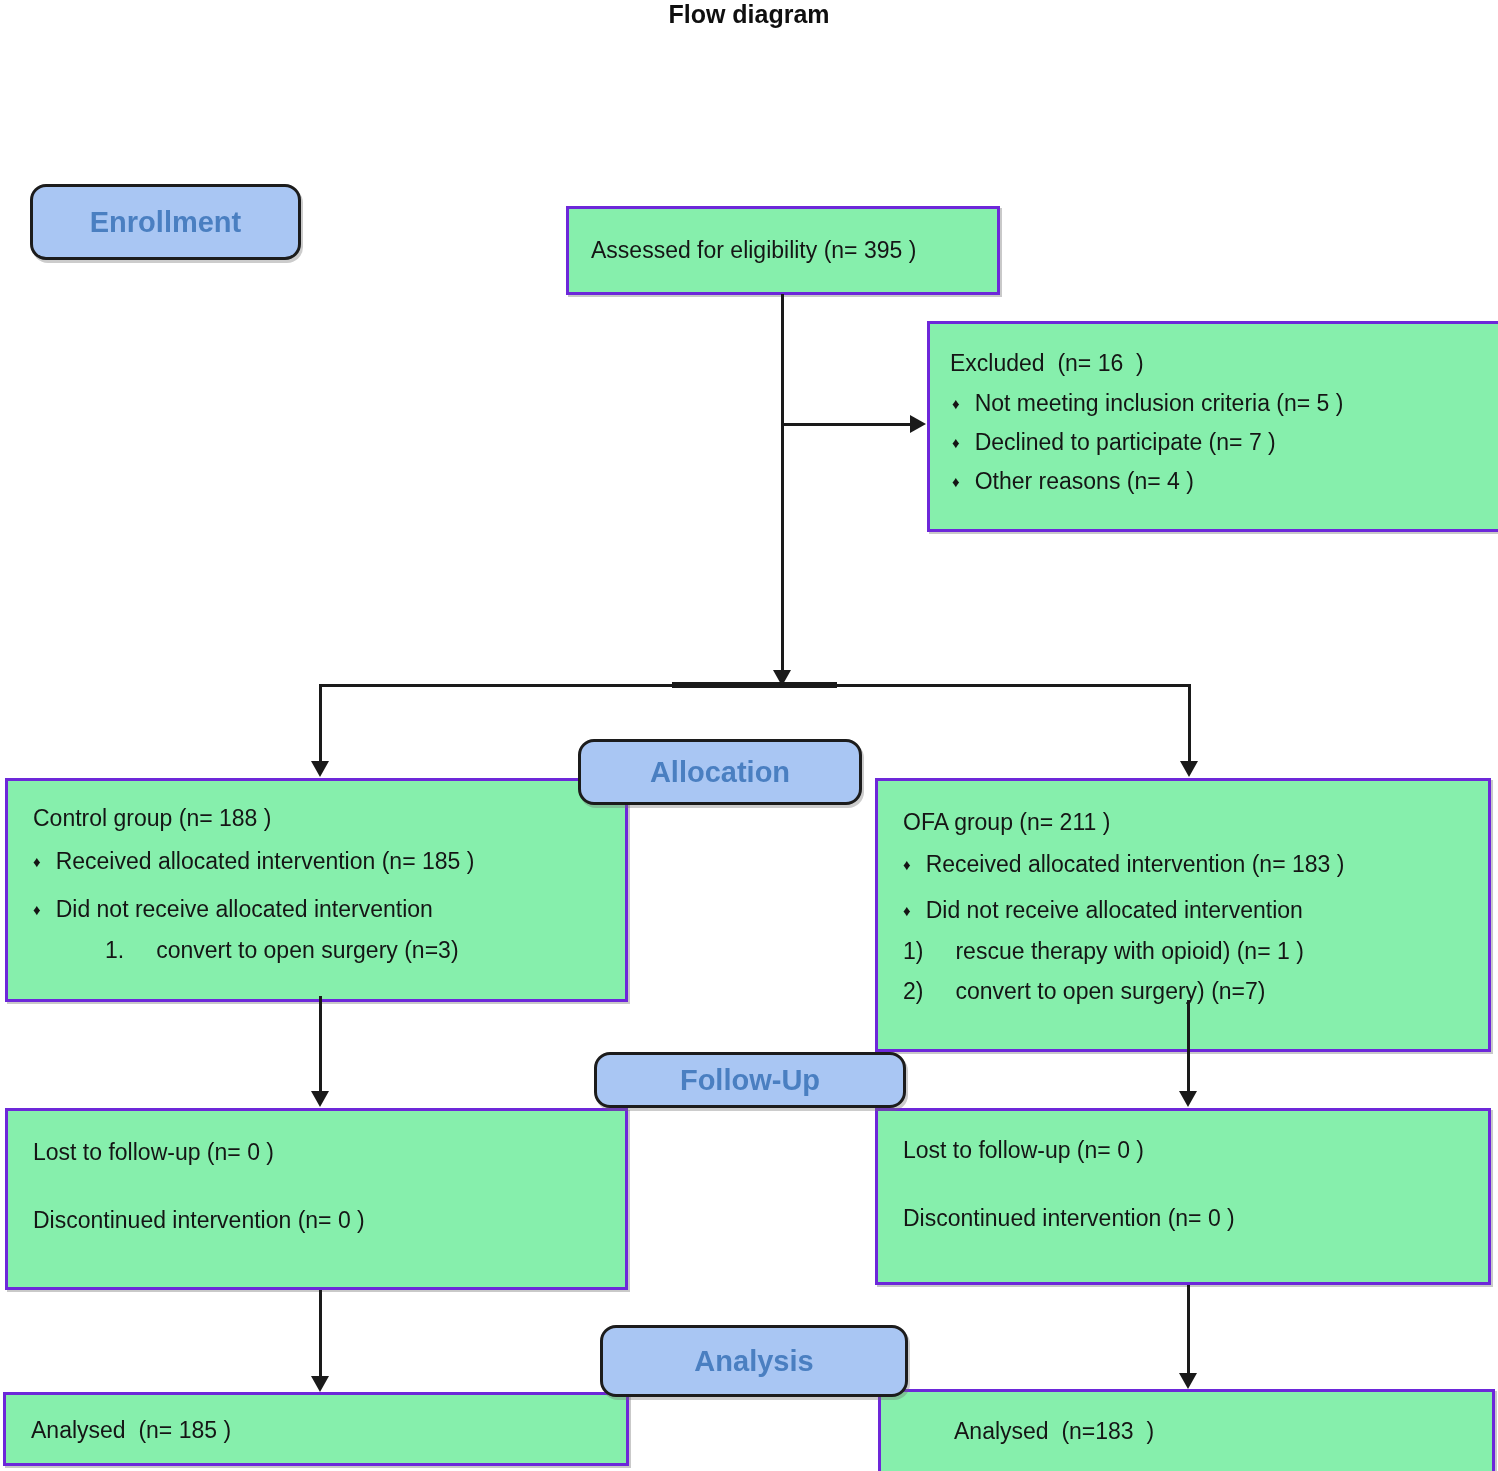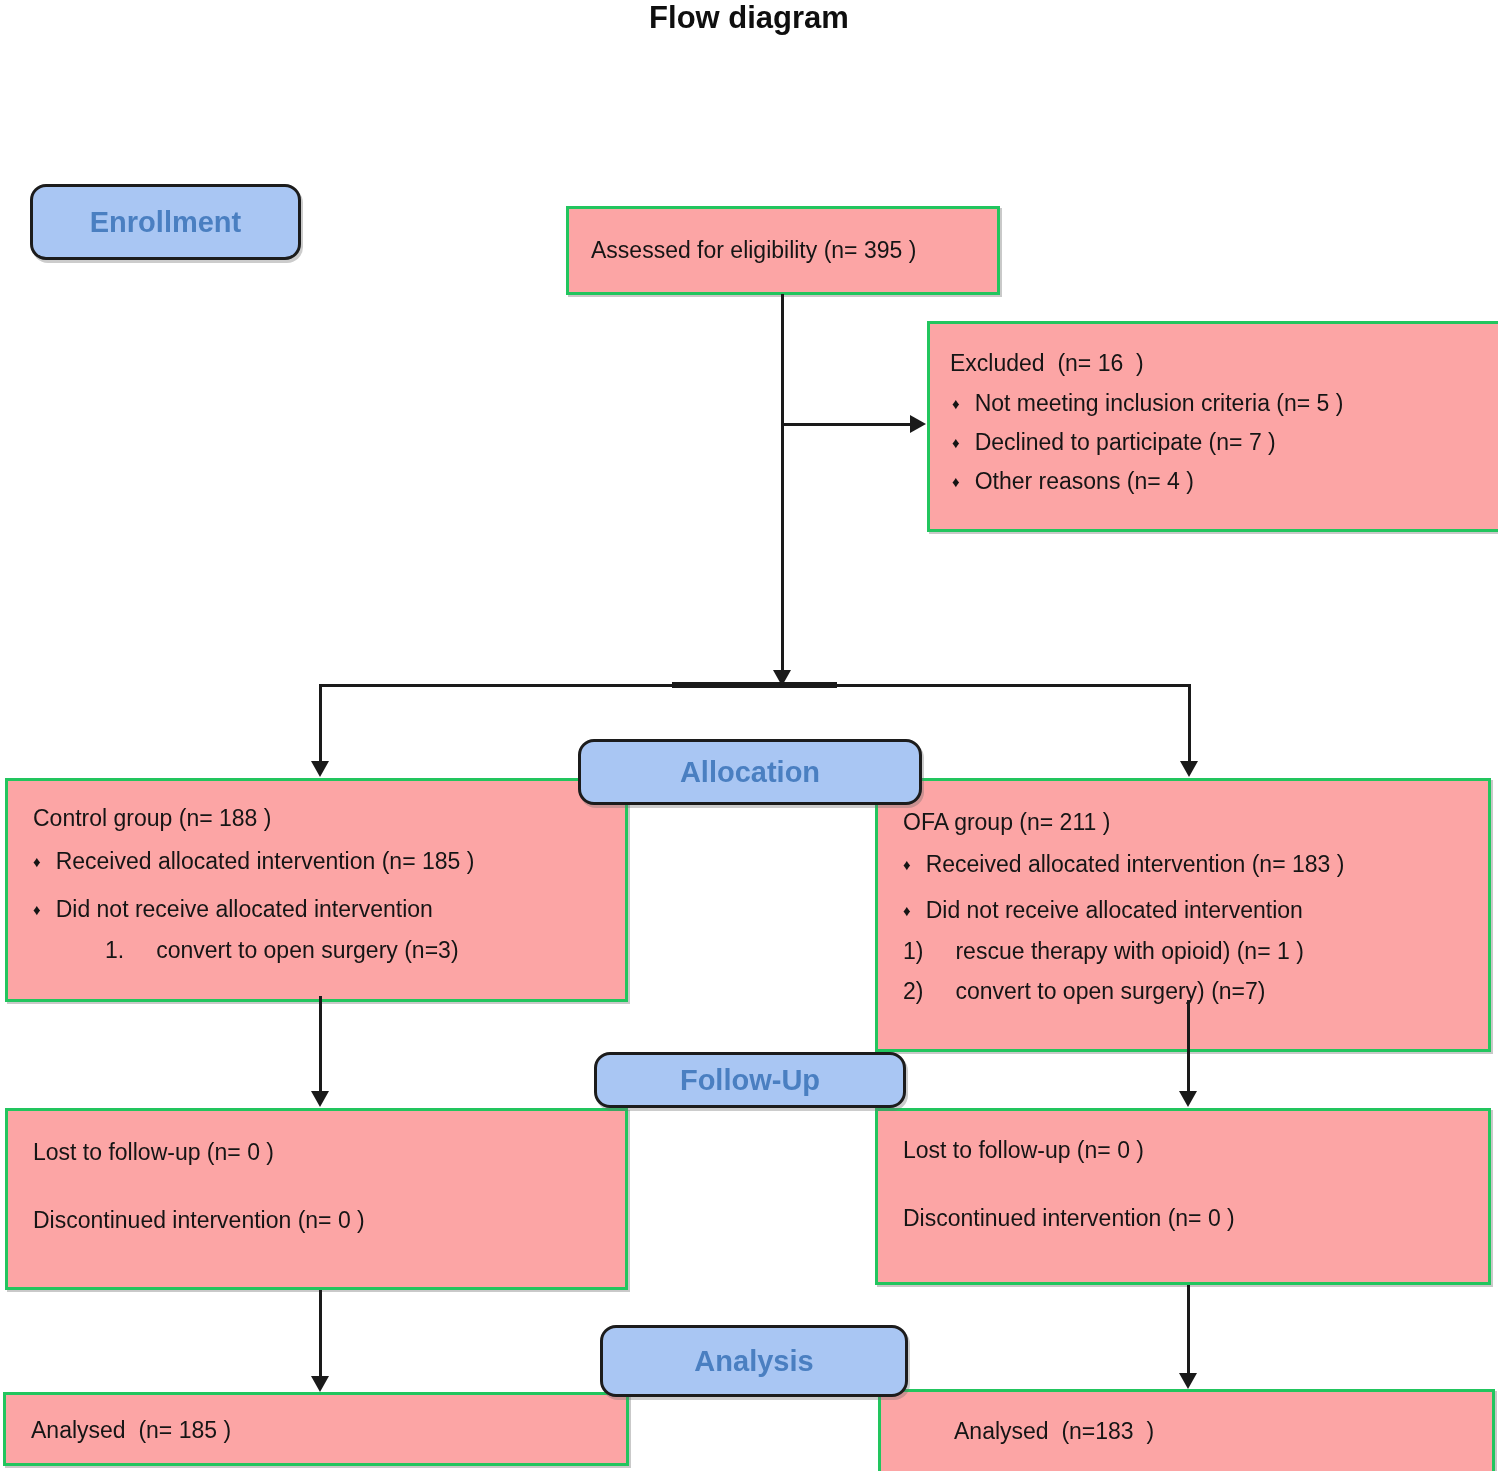--- a/index.html
+++ b/index.html
@@ -10,39 +10,39 @@
     overflow:hidden;
     font-family:"Liberation Sans", sans-serif;
     color:#151515;
   }
   .abs { position:absolute; }
 
   
   .page-title {
     top:0; left:0; width:100%;
     text-align:center;
-    font-size:31px; font-weight:bold; color:#0f0f0f;
+    font-size:25px; font-weight:bold; color:#0f0f0f;
   }
 
   
   .section-box {
     background:#a9c6f3;
     border:3px solid #1c1c1c;
     border-radius:16px;
     box-shadow:2px 3px 0 rgba(110,110,110,0.35);
     display:flex; align-items:center; justify-content:center;
     font-size:29px; font-weight:bold; color:#4a7fc1;
     z-index:10;
     box-sizing:border-box;
   }
 
   
   .node {
-    background:#fca5a5;
-    border:3px solid #22c55e;
+    background:#86efac;
+    border:3px solid #6d28d9;
     box-shadow:2px 2px 0 rgba(120,120,120,0.4);
     box-sizing:border-box;
     z-index:1;
     font-size:23px;
   }
   .row { position:absolute; left:0; display:flex; align-items:baseline; }
   .txt { white-space:pre; }
   .bullet { font-size:15px; margin-right:15px; position:relative; top:-2px; }
   .num { margin-right:32px; }
 
@@ -102,21 +102,21 @@
 
   <div class="abs line" style="left:320px; top:684px; width:871px; height:3px;"></div>
   <div class="abs line" style="left:672px; top:682px; width:165px; height:6px;"></div>
 
   <div class="abs line" style="left:319px; top:684px; width:3px; height:80px;"></div>
   <div class="abs arrow-down" style="left:311px; top:761px;"></div>
 
   <div class="abs line" style="left:1188px; top:684px; width:3px; height:80px;"></div>
   <div class="abs arrow-down" style="left:1180px; top:761px;"></div>
 
-  <div class="abs section-box" style="left:578px; top:739px; width:344px; height:66px;">
+  <div class="abs section-box" style="left:578px; top:739px; width:284px; height:66px;">
     <span>Allocation</span>
   </div>
 
   <div class="abs node" style="left:5px; top:778px; width:623px; height:224px;">
     <div class="row" style="top:24px; left:25px;">
       <span class="txt">Control group (n= 188 )</span>
     </div>
     <div class="row" style="top:67px; left:25px;">
       <span class="bullet">♦</span>
       <span class="txt">Received allocated intervention (n= 185 )</span>

